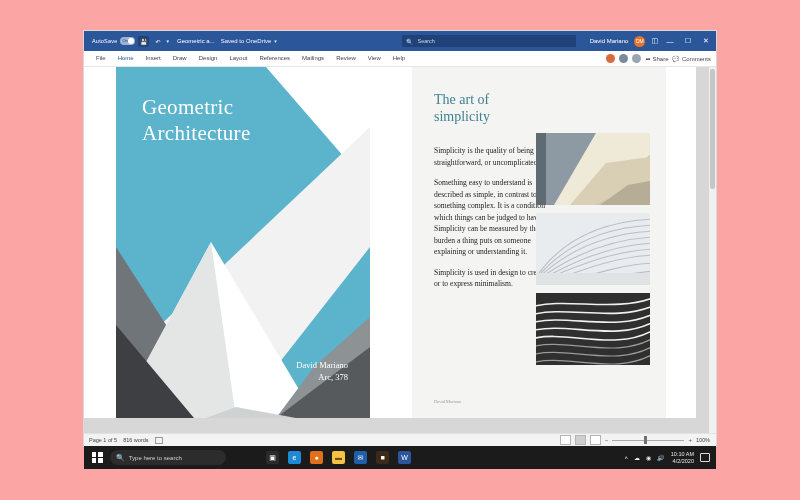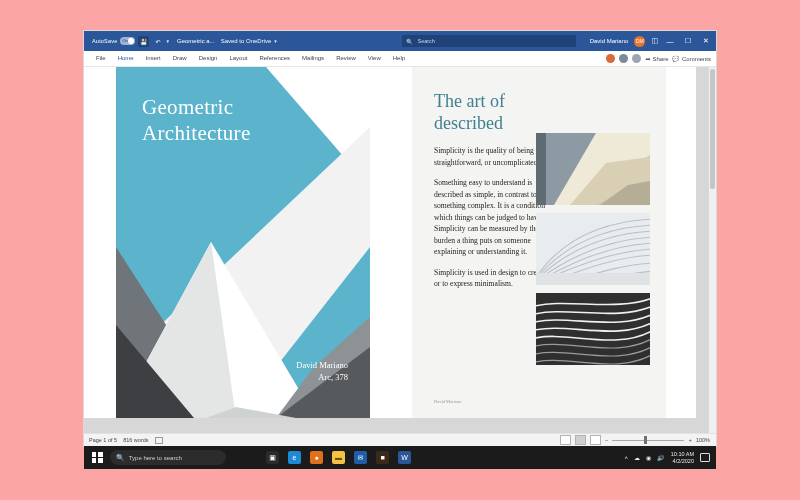--- a/index.html
+++ b/index.html
@@ -48,21 +48,21 @@
   .scroll-thumb{position:absolute;right:1px;top:2px;width:5px;height:120px;background:#c6c6c6;border-radius:2px;}
 
   
   .cover{position:absolute;left:32px;top:0;width:254px;height:351px;overflow:hidden;background:#5bb3cc;}
   .cover svg{position:absolute;inset:0;}
   .cover-title{position:absolute;left:26px;top:28px;width:200px;font-family:"Liberation Serif",serif;color:#ffffff;font-size:21px;line-height:1.22;letter-spacing:.3px;}
   .cover-author{position:absolute;right:22px;bottom:34px;text-align:right;font-family:"Liberation Serif",serif;color:#ffffff;font-size:8.5px;line-height:1.5;}
 
   
   .article{position:absolute;left:328px;top:0;width:254px;height:351px;background:#f4f4f2;}
-  .art-title{position:absolute;left:22px;top:24px;width:130px;font-family:"Liberation Serif",serif;color:#3f7f92;font-size:18px;line-height:1.22;}
+  .art-title{position:absolute;left:22px;top:24px;width:130px;font-family:"Liberation Serif",serif;color:#3f7f92;font-size:14px;line-height:1.22;}
   .art-col{position:absolute;left:22px;top:78px;width:112px;font-family:"Liberation Serif",serif;color:#1d1d1d;font-size:7.6px;line-height:1.52;}
   .art-col p{margin:0 0 9px 0;}
   .art-footer{position:absolute;left:22px;bottom:14px;font-family:"Liberation Serif",serif;font-size:4.5px;color:#9a9a9a;}
   .photos{position:absolute;right:16px;top:66px;width:114px;}
   .photo{width:114px;height:72px;margin-bottom:8px;position:relative;overflow:hidden;}
   .photo svg{position:absolute;inset:0;}
 
   
   .statusbar{position:absolute;left:0;bottom:0;width:100%;height:12px;background:#f3f3f3;display:flex;align-items:center;border-top:1px solid #e2e2e2;}
   .status-left{display:flex;align-items:center;gap:6px;padding-left:5px;font-size:5.5px;color:#444;}
@@ -176,21 +176,21 @@
           </div>
           <div class="cover-author">
             <div>David Mariano</div>
             <div>Arc, 378</div>
           </div>
         </div>
 
         <div class="article">
           <div class="art-title">
             <div>The art of</div>
-            <div>described</div>
+            <div>simplicity</div>
           </div>
 
           <div class="art-col">
             <p>Simplicity is the quality of being straightforward, or uncomplicated.</p>
             <p>Something easy to understand is described as simple, in contrast to something complex. It is a condition which things can be judged to have. Simplicity can be measured by the burden a thing puts on someone explaining or understanding it.</p>
             <p>Simplicity is used in design to create or to express minimalism.</p>
           </div>
 
           <div class="photos">
             <div class="photo">

